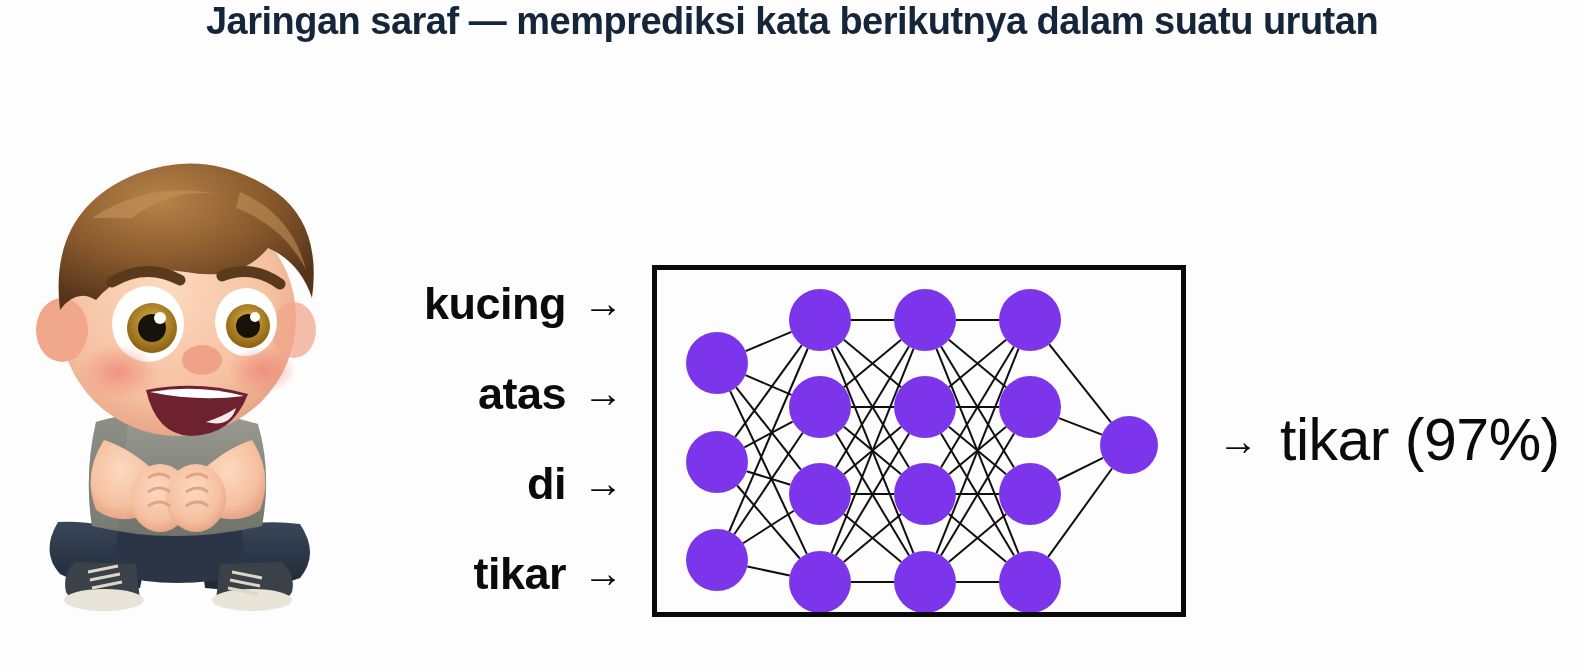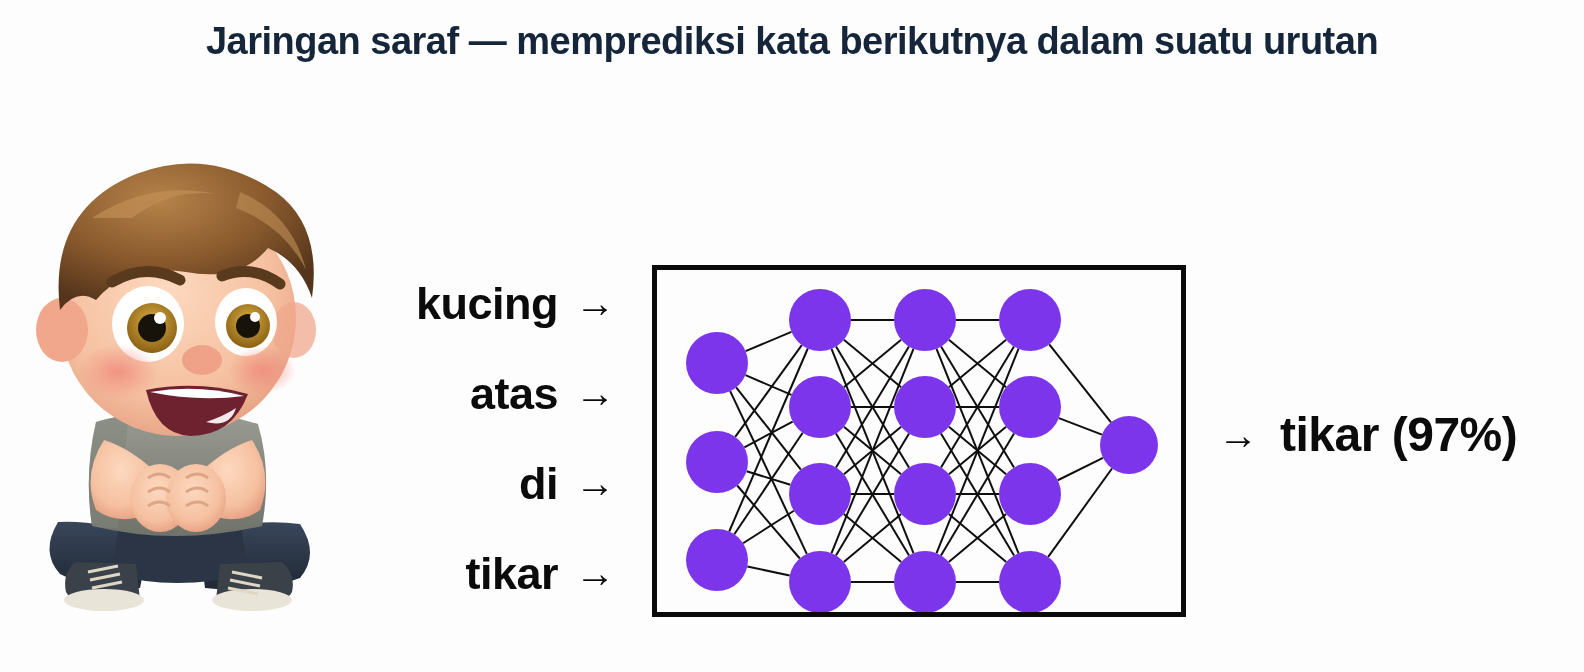--- a/index.html
+++ b/index.html
@@ -13,21 +13,21 @@
     height: 672px;
     position: relative;
     overflow: hidden;
     font-family: "Liberation Sans", sans-serif;
     background: #fdfdfd;
   }
 
   
   .title {
     position: absolute;
-    top: 20px;
+    top: 0;
     left: 0;
     width: 1584px;
     text-align: center;
     font-size: 38px;
     font-weight: bold;
     letter-spacing: -0.5px;
     color: #16263a;
     white-space: nowrap;
   }
 
@@ -37,21 +37,21 @@
     left: 0px;
     top: 122px;
     width: 350px;
     height: 500px;
   }
   .boy-svg { display: block; width: 350px; height: 500px; }
 
   
   .input-words {
     position: absolute;
-    left: 330px;
+    left: 338px;
     top: 258px;
     width: 288px;
     height: 360px;
     display: flex;
     flex-direction: column;
     justify-content: flex-start;
   }
   .word-row {
     height: 96px;
     display: flex;
@@ -103,22 +103,22 @@
     gap: 22px;
     color: #0b0b0b;
     white-space: nowrap;
   }
   .output-arrow {
     font-size: 40px;
     font-weight: bold;
     line-height: 1;
   }
   .output-text {
-    font-size: 48px;
-    font-weight: bold;
+    font-size: 59px;
+    font-weight: normal;
     letter-spacing: -0.5px;
     line-height: 1;
   }
 </style>
 </head>
 <body>
 
 <div class="title">Jaringan saraf — memprediksi kata berikutnya dalam suatu urutan</div>
 
 <div class="boy-figure">

